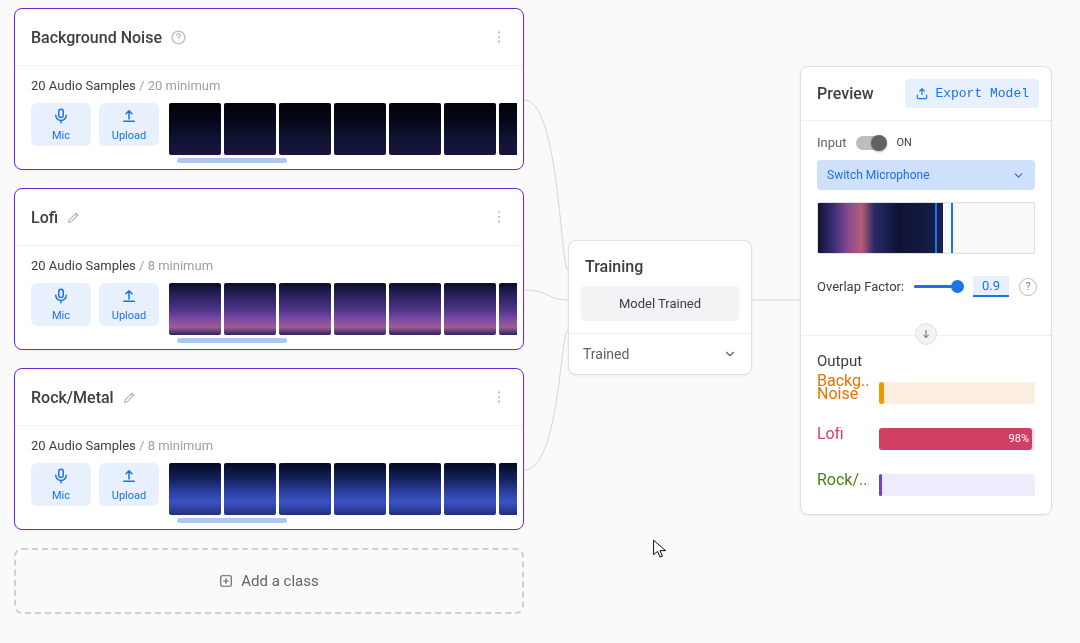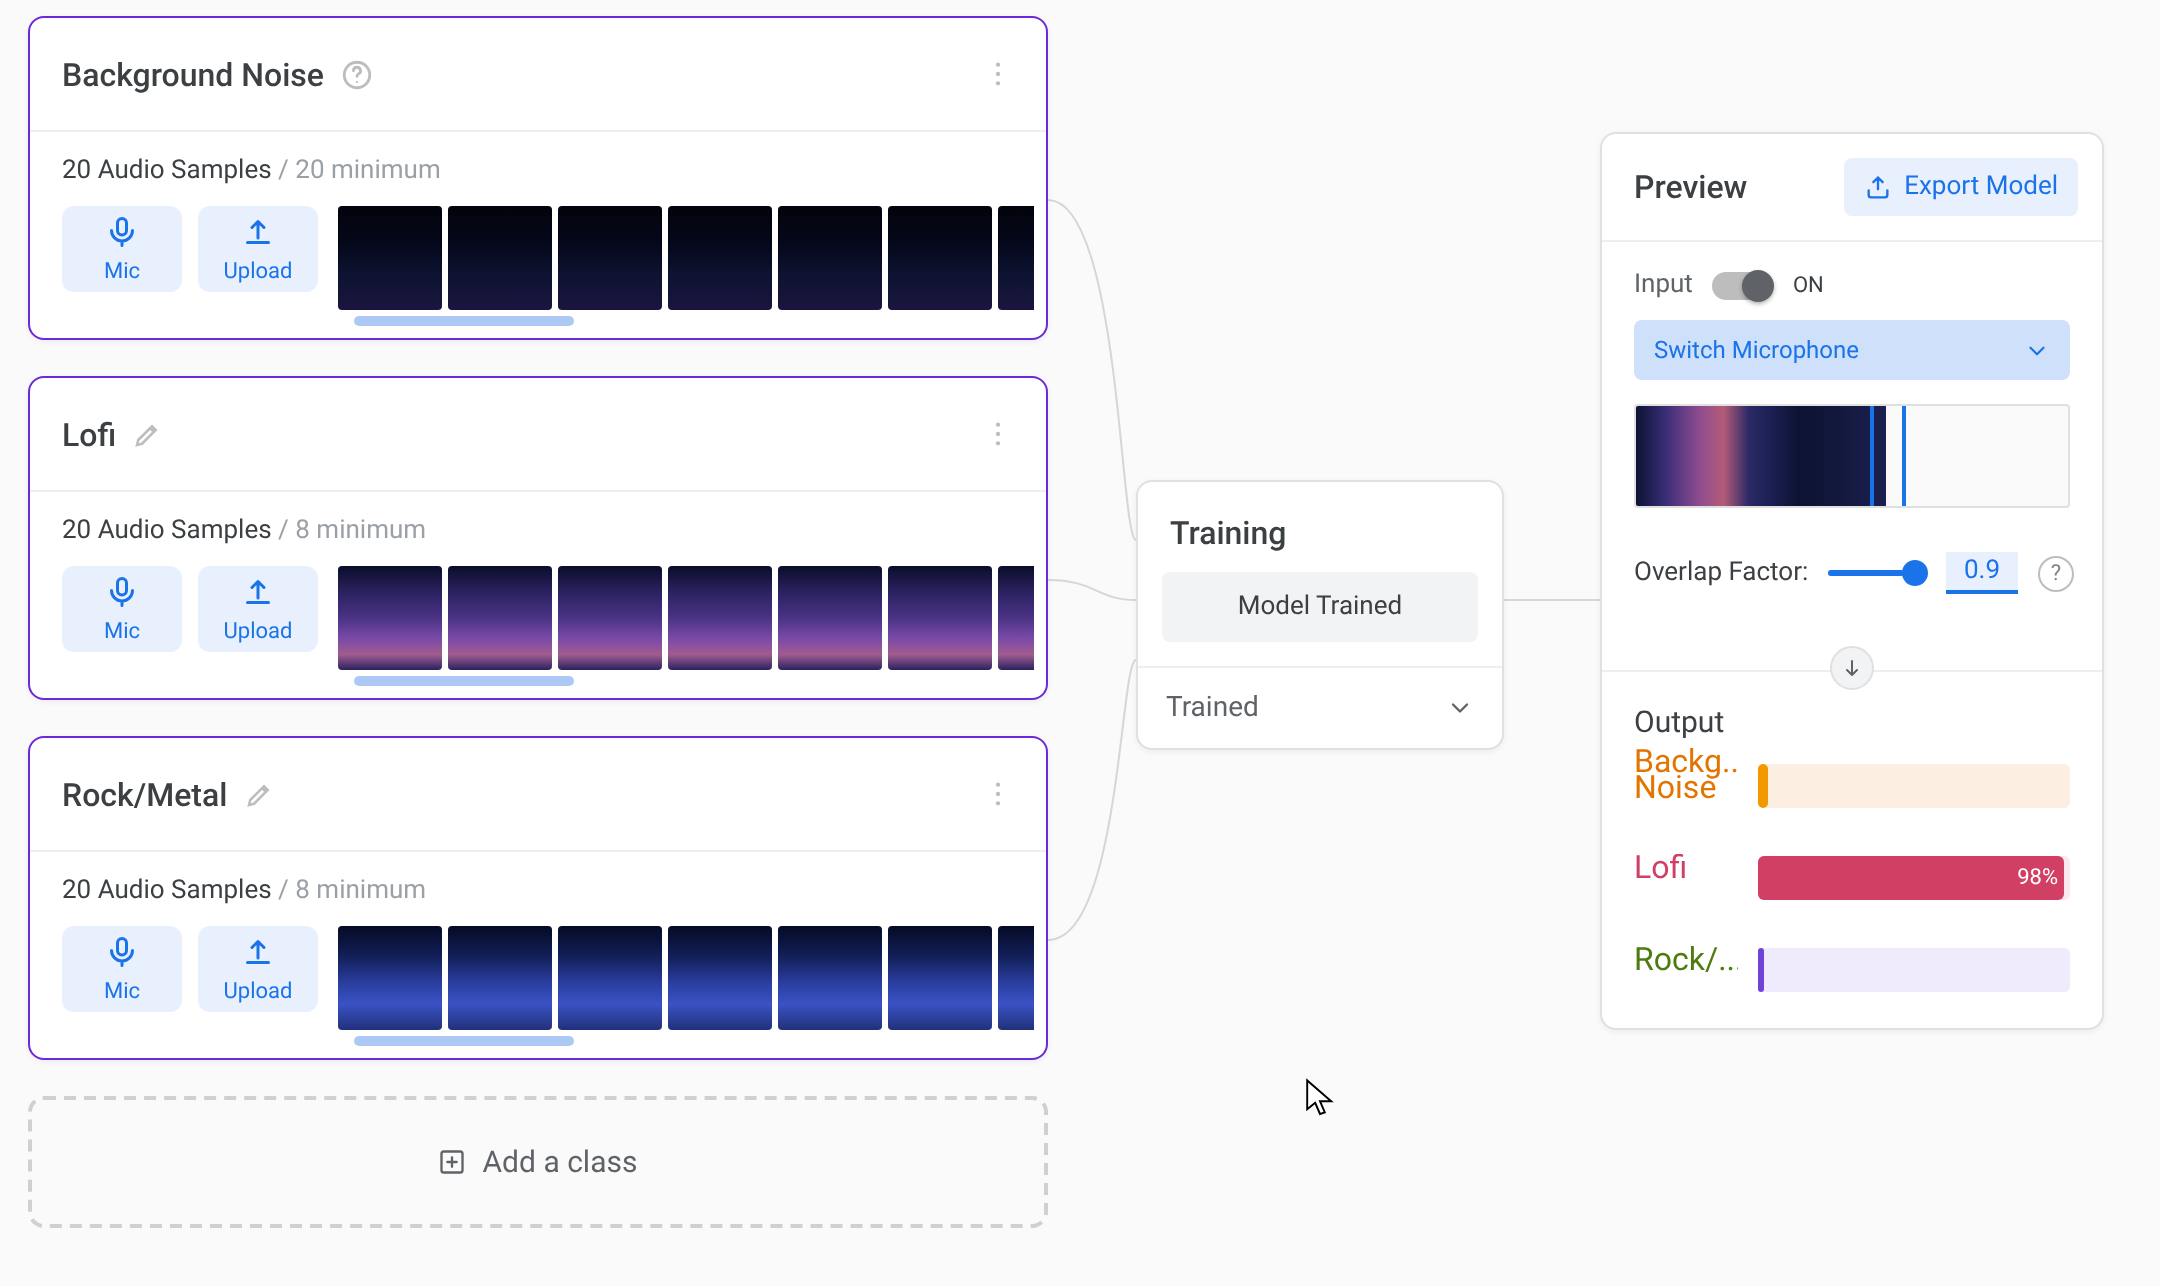--- a/index.html
+++ b/index.html
@@ -183,20 +183,21 @@
   .export-btn {
     background: #e8f0fe;
     color: #1a73e8;
     border-radius: 4px;
     padding: 7px 10px;
     font-size: 13px;
     display: flex;
     align-items: center;
     gap: 6px;
     cursor: pointer;
+    font-family: Liberation Mono, monospace;
   }
   .input-row {
     display: flex;
     align-items: center;
     gap: 10px;
     padding: 14px 16px 10px 16px;
     font-size: 13px;
     color: #5f6368;
   }
   .toggle {

